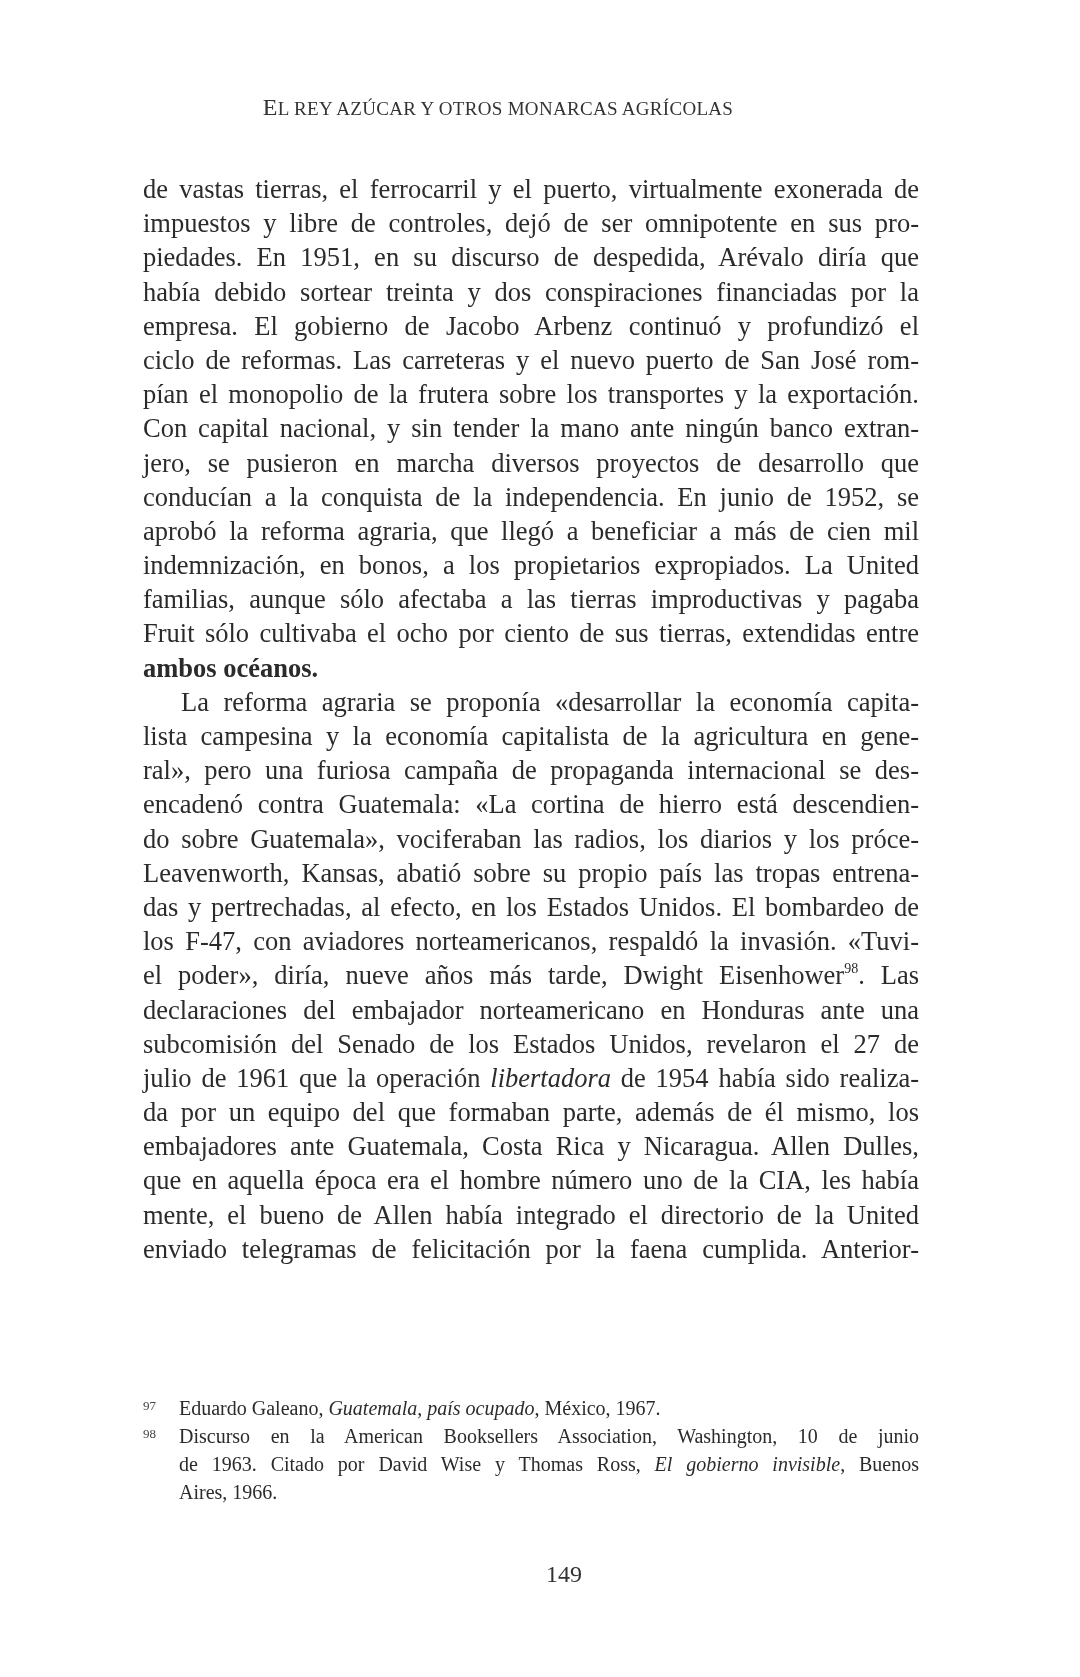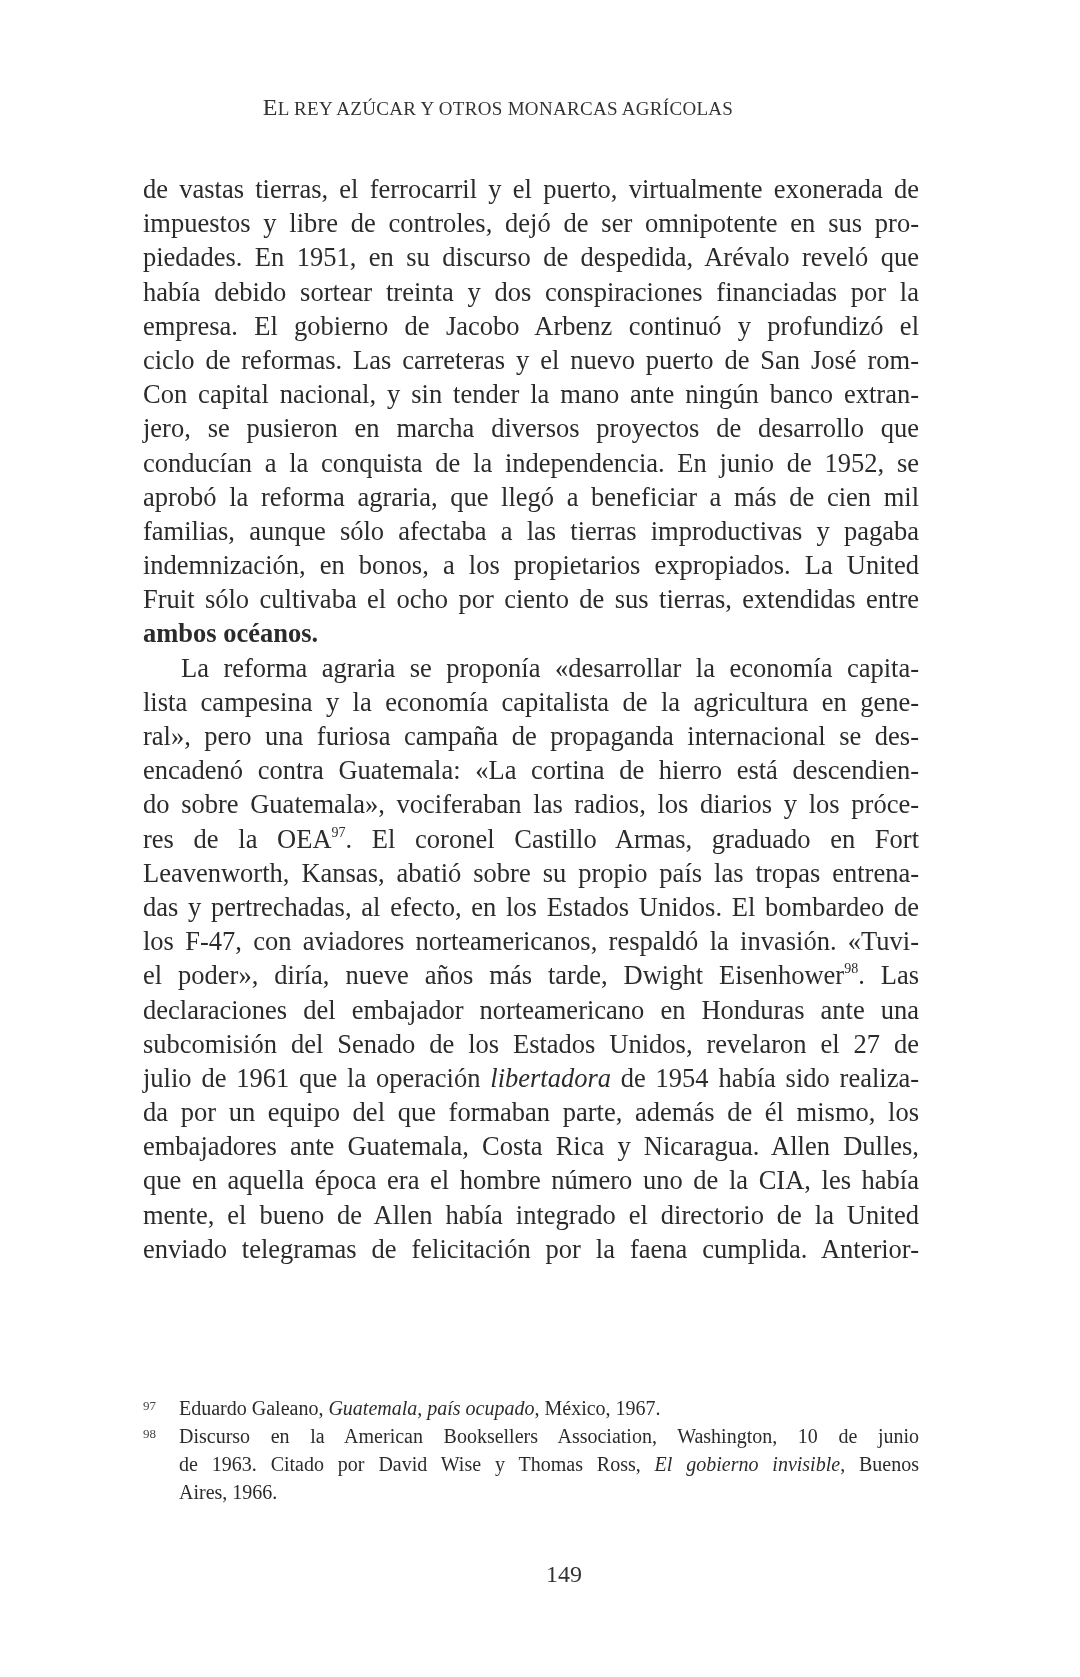--- a/index.html
+++ b/index.html
@@ -25,38 +25,38 @@
 </head>
 <body>
 
 <div class="header">
   <span class="big">E</span><span>L REY AZÚCAR Y OTROS MONARCAS AGRÍCOLAS</span>
 </div>
 
 <div class="body-text">
   <span class="line">de vastas tierras, el ferrocarril y el puerto, virtualmente exonerada de</span>
   <span class="line">impuestos y libre de controles, dejó de ser omnipotente en sus pro-</span>
-  <span class="line">piedades. En 1951, en su discurso de despedida, Arévalo reveló que</span>
+  <span class="line">piedades. En 1951, en su discurso de despedida, Arévalo diría que</span>
   <span class="line">había debido sortear treinta y dos conspiraciones financiadas por la</span>
   <span class="line">empresa. El gobierno de Jacobo Arbenz continuó y profundizó el</span>
   <span class="line">ciclo de reformas. Las carreteras y el nuevo puerto de San José rom-</span>
+  <span class="line">pían el monopolio de la frutera sobre los transportes y la exportación.</span>
   <span class="line">Con capital nacional, y sin tender la mano ante ningún banco extran-</span>
   <span class="line">jero, se pusieron en marcha diversos proyectos de desarrollo que</span>
   <span class="line">conducían a la conquista de la independencia. En junio de 1952, se</span>
   <span class="line">aprobó la reforma agraria, que llegó a beneficiar a más de cien mil</span>
+  <span class="line">indemnización, en bonos, a los propietarios expropiados. La United</span>
   <span class="line">familias, aunque sólo afectaba a las tierras improductivas y pagaba</span>
-  <span class="line">indemnización, en bonos, a los propietarios expropiados. La United</span>
   <span class="line">Fruit sólo cultivaba el ocho por ciento de sus tierras, extendidas entre</span>
   <span class="line last">ambos océanos.</span>
   <span class="line indent">La reforma agraria se proponía «desarrollar la economía capita-</span>
   <span class="line">lista campesina y la economía capitalista de la agricultura en gene-</span>
   <span class="line">ral», pero una furiosa campaña de propaganda internacional se des-</span>
   <span class="line">encadenó contra Guatemala: «La cortina de hierro está descendien-</span>
   <span class="line">do sobre Guatemala», vociferaban las radios, los diarios y los próce-</span>
-  <span class="line"><span>res de la OEA</span><sup>97</sup><span>. El coronel Castillo Armas, graduado en Fort</span></span>
   <span class="line">Leavenworth, Kansas, abatió sobre su propio país las tropas entrena-</span>
   <span class="line">das y pertrechadas, al efecto, en los Estados Unidos. El bombardeo de</span>
   <span class="line">los F-47, con aviadores norteamericanos, respaldó la invasión. «Tuvi-</span>
   <span class="line"><span>el poder», diría, nueve años más tarde, Dwight Eisenhower</span><sup>98</sup><span>. Las</span></span>
   <span class="line">declaraciones del embajador norteamericano en Honduras ante una</span>
   <span class="line">subcomisión del Senado de los Estados Unidos, revelaron el 27 de</span>
   <span class="line"><span>julio de 1961 que la operación </span><i>libertadora</i><span> de 1954 había sido realiza-</span></span>
   <span class="line">da por un equipo del que formaban parte, además de él mismo, los</span>
   <span class="line">embajadores ante Guatemala, Costa Rica y Nicaragua. Allen Dulles,</span>
   <span class="line">que en aquella época era el hombre número uno de la CIA, les había</span>

